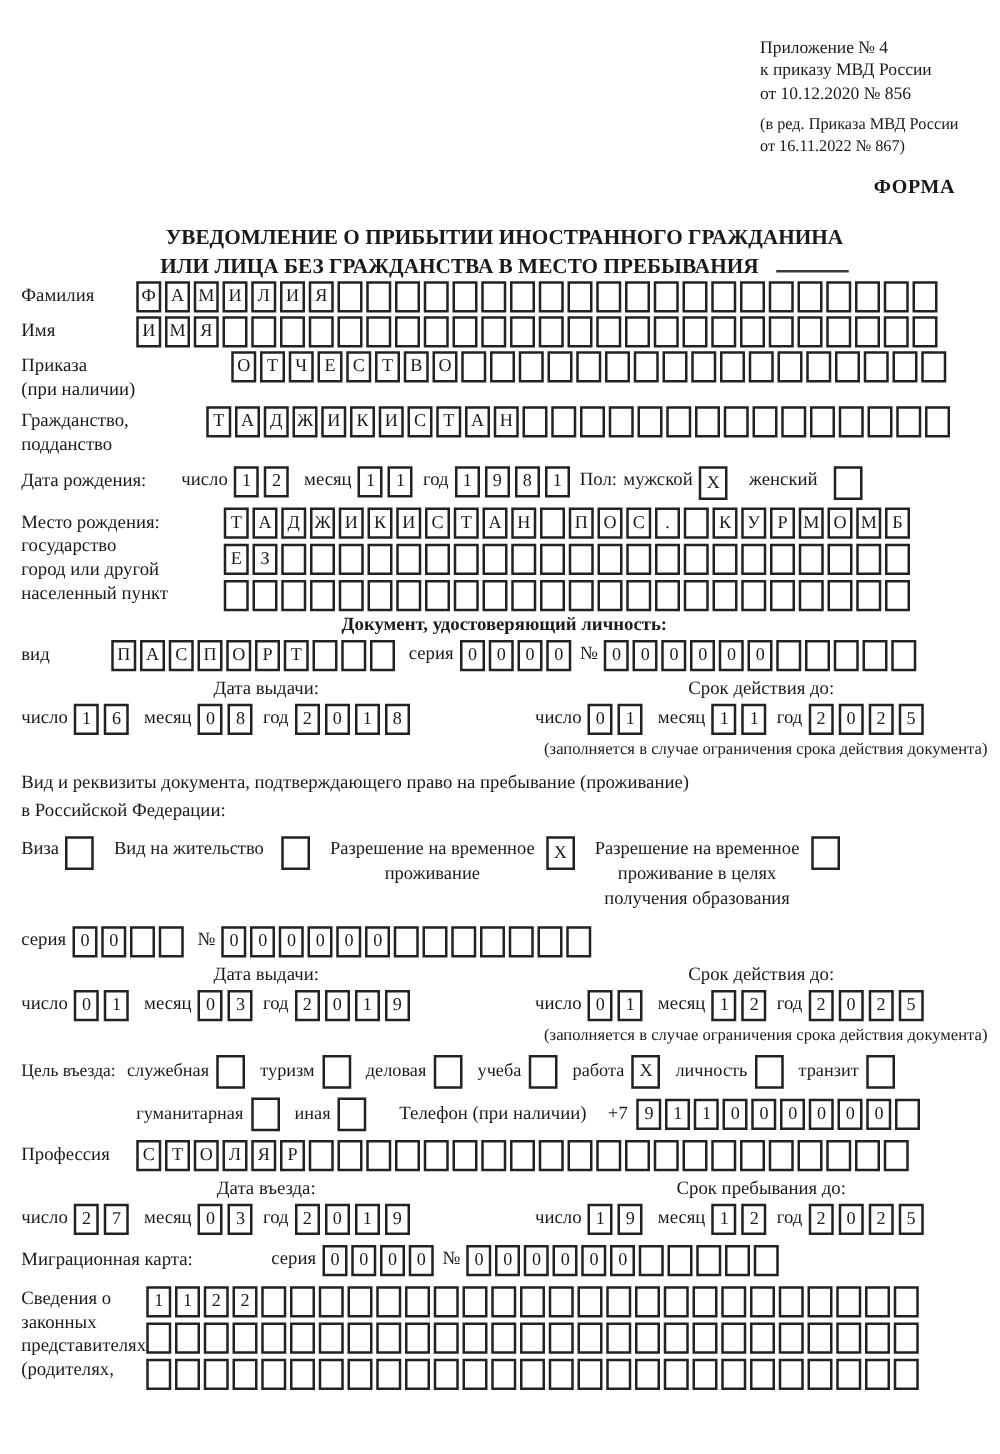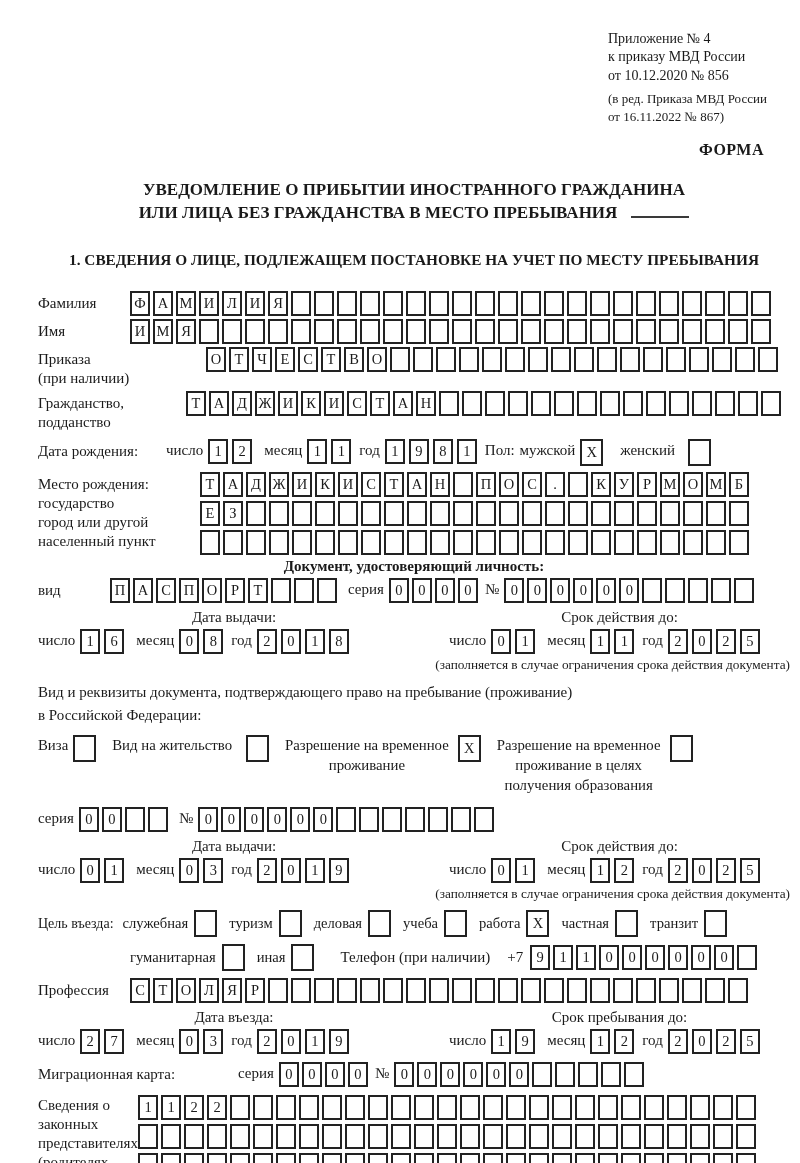--- a/index.html
+++ b/index.html
@@ -1,17 +1,17 @@
 <!DOCTYPE html>
 <html><head>
 <meta charset="utf-8">
 <style>
   html,body{margin:0;padding:0;background:#fff;}
   .page{width:800px;height:1163px;box-sizing:border-box;background:#fff;color:#1a1a1a;
-        font-family:"Liberation Serif","DejaVu Serif",serif;padding:30px 10px 0 38px;overflow:hidden;position:relative;}
+        font-family:"Liberation Serif","DejaVu Serif",serif;padding:30px 10px 0 17px;overflow:hidden;position:relative;}
   .hdr{margin-left:auto;width:182px;font-size:14px;line-height:1.32;}
   .hdr-sub{margin-top:5px;font-size:13px;line-height:1.32;}
   .forma{text-align:right;font-weight:bold;font-size:16px;margin:16px 26px 0 0;letter-spacing:.5px;}
   .title{text-align:center;font-weight:bold;font-size:17px;line-height:1.35;margin-top:20px;}
   .title-blank{display:inline-block;width:58px;border-bottom:2.5px solid #3a3a3a;margin-left:14px;height:14px;}
   .sec-head{text-align:center;font-weight:bold;font-size:15.3px;margin:26px 0 22px 0;}
   .frow{display:flex;align-items:flex-start;margin-bottom:3px;}
   .flbl{font-size:15px;line-height:19px;flex-shrink:0;padding-top:3px;}
   .w92{width:92px;} .w168{width:168px;} .w148{width:148px;} .w162{width:162px;} .w100{width:100px;} .w200{width:200px;} .w72{width:72px;}
   .boxes{display:inline-flex;flex-shrink:0;}
@@ -53,21 +53,20 @@
     </div>
   </div>
 
   <div class="forma">ФОРМА</div>
 
   <div class="title">
     <div>УВЕДОМЛЕНИЕ О ПРИБЫТИИ ИНОСТРАННОГО ГРАЖДАНИНА</div>
     <div><span>ИЛИ ЛИЦА БЕЗ ГРАЖДАНСТВА В МЕСТО ПРЕБЫВАНИЯ</span><span class="title-blank"></span></div>
   </div>
 
-  <div class="sec-head">1. СВЕДЕНИЯ О ЛИЦЕ, ПОДЛЕЖАЩЕМ ПОСТАНОВКЕ НА УЧЕТ ПО МЕСТУ ПРЕБЫВАНИЯ</div>
 
   <div class="frow">
     <div class="flbl w92">Фамилия</div>
     <div class="boxes">
         <span class="cell">Ф</span>
         <span class="cell">А</span>
         <span class="cell">М</span>
         <span class="cell">И</span>
         <span class="cell">Л</span>
         <span class="cell">И</span>
@@ -544,21 +543,21 @@
           <span class="cell"></span>
         </span>
       </span>
     <span class="p-item">
         <span>работа</span>
         <span class="boxes chk">
           <span class="cell">X</span>
         </span>
       </span>
     <span class="p-item">
-        <span>частная</span>
+        <span>личность</span>
         <span class="boxes chk">
           <span class="cell"></span>
         </span>
       </span>
     <span class="p-item" style="margin-right:0;">
         <span>транзит</span>
         <span class="boxes chk">
           <span class="cell"></span>
         </span>
       </span>

